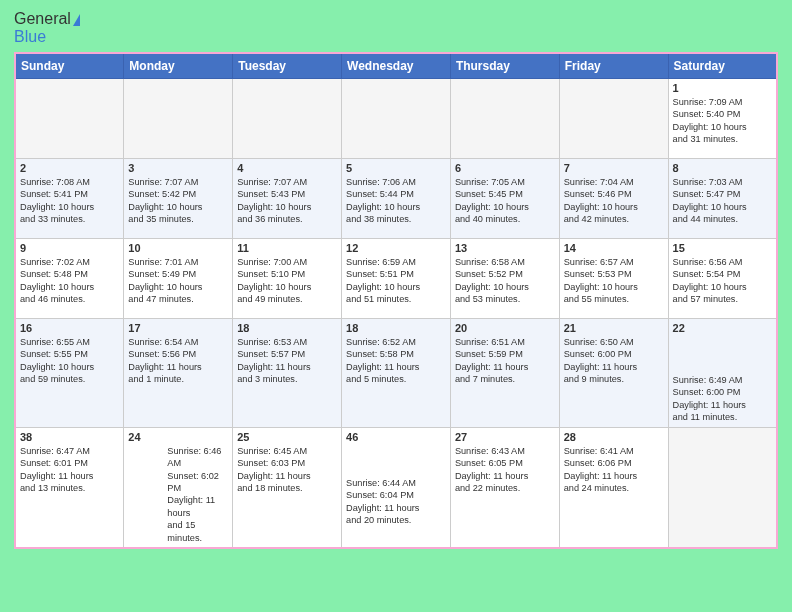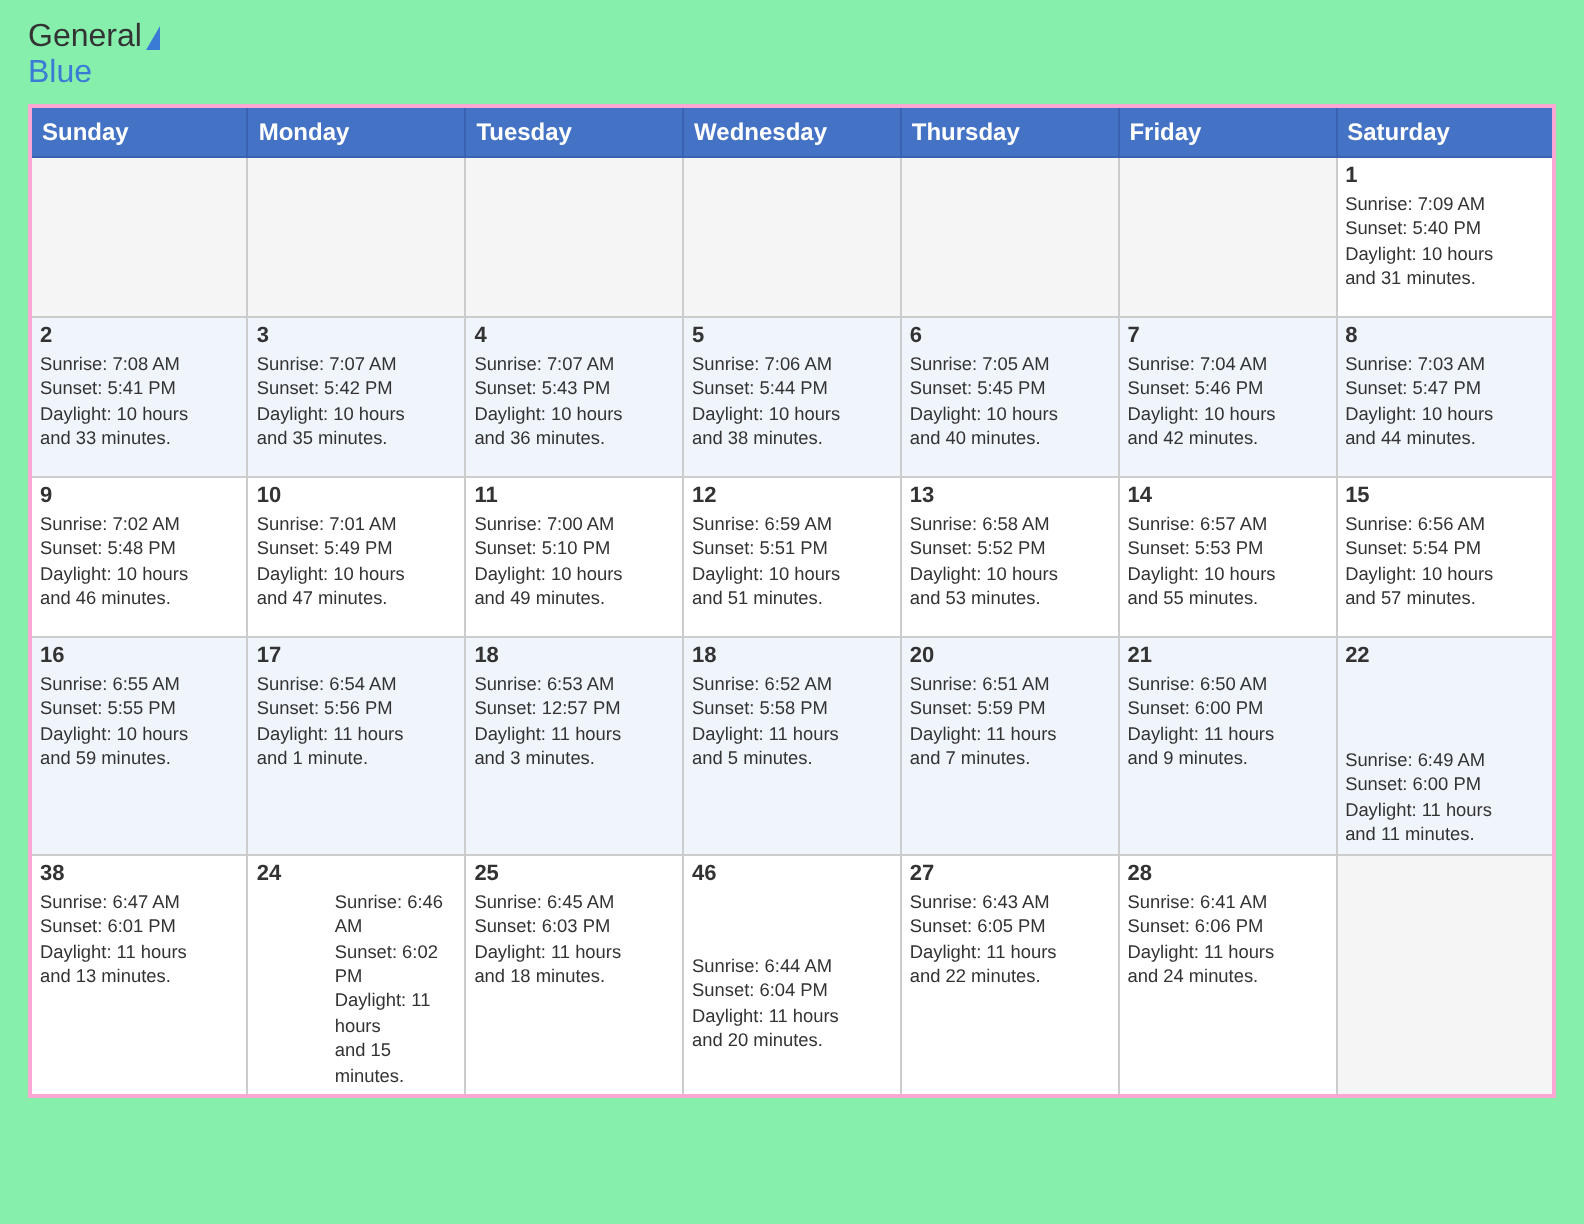--- a/index.html
+++ b/index.html
@@ -254,21 +254,21 @@
           <td>
             <span class="day-num">17</span>
             <div class="day-info" style="white-space: pre-line;">Sunrise: 6:54 AM
 Sunset: 5:56 PM
 Daylight: 11 hours
 and 1 minute.</div>
           </td>
           <td>
             <span class="day-num">18</span>
             <div class="day-info" style="white-space: pre-line;">Sunrise: 6:53 AM
-Sunset: 12:57 PM
+Sunset: 5:57 PM
 Daylight: 11 hours
 and 3 minutes.</div>
           </td>
           <td>
             <span class="day-num">18</span>
             <div class="day-info" style="white-space: pre-line;">Sunrise: 6:52 AM
 Sunset: 5:58 PM
 Daylight: 11 hours
 and 5 minutes.</div>
           </td>

